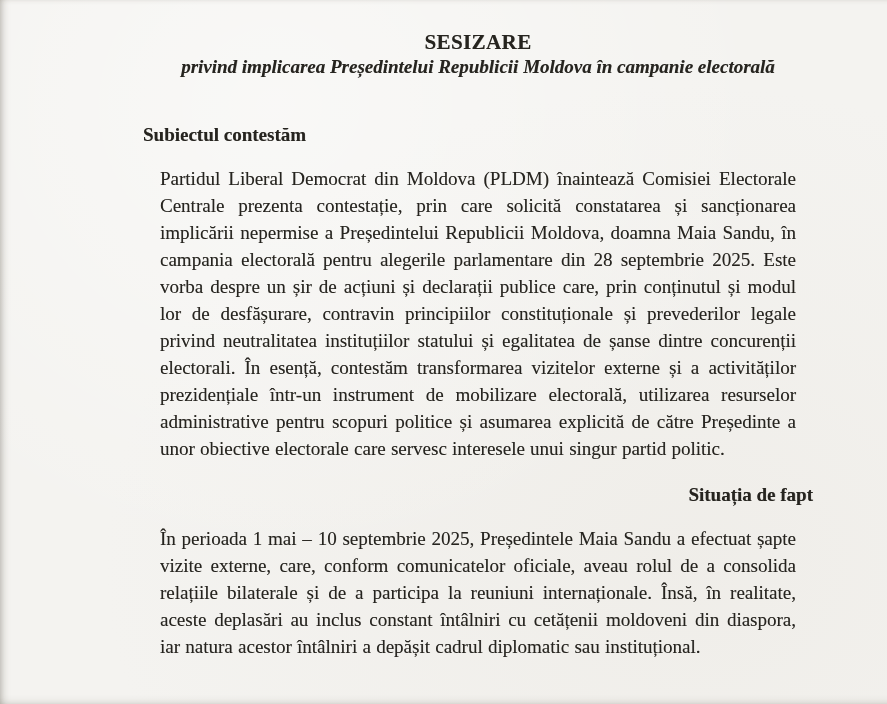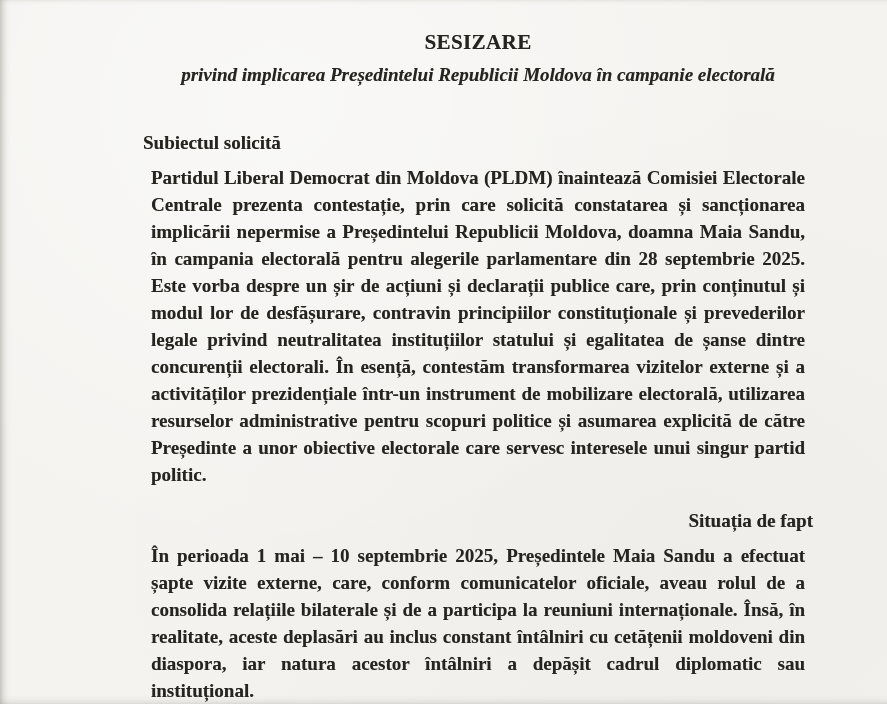--- a/index.html
+++ b/index.html
@@ -37,21 +37,21 @@
   .title {
     margin: 0;
     font-size: 21px;
     line-height: 24px;
     font-weight: bold;
     text-align: center;
     letter-spacing: 0.4px;
     text-shadow: 0.3px 0.3px 0.5px rgba(40,38,34,0.45);
   }
   .subtitle {
-    margin: 8px;
+    margin: 0;
     font-size: 19px;
     line-height: 25px;
     font-weight: bold;
     font-style: italic;
     text-align: center;
     text-shadow: 0.3px 0.3px 0.5px rgba(40,38,34,0.4);
   }
   .section-heading {
     margin: 0;
     font-size: 19px;
@@ -60,41 +60,40 @@
     text-shadow: 0.3px 0.3px 0.5px rgba(40,38,34,0.4);
   }
   .section-heading.first {
     margin-top: 42px;
   }
   .section-heading.second {
     margin-top: 19px;
     text-align: right;
   }
   .section-body {
-    margin: 8px;
+    margin: 17px;
     font-size: 19px;
     line-height: 27px;
     text-align: justify;
     text-shadow: 0.25px 0.25px 0.45px rgba(40,38,34,0.35);
     word-spacing: 0.5px;
-    font-weight: bold;
   }
 </style>
 </head>
 <body>
 
 <div class="page">
   <div class="doc">
 
     <h1 class="title">SESIZARE</h1>
 
     <h2 class="subtitle">privind implicarea Președintelui Republicii Moldova în campanie electorală</h2>
 
     <section>
-      <h3 class="section-heading first">Subiectul solicită</h3>
+      <h3 class="section-heading first">Subiectul contestăm</h3>
       <p class="section-body">Partidul Liberal Democrat din Moldova (PLDM) înaintează Comisiei Electorale Centrale prezenta contestație, prin care solicită constatarea și sancționarea implicării nepermise a Președintelui Republicii Moldova, doamna Maia Sandu, în campania electorală pentru alegerile parlamentare din 28 septembrie 2025. Este vorba despre un șir de acțiuni și declarații publice care, prin conținutul și modul lor de desfășurare, contravin principiilor constituționale și prevederilor legale privind neutralitatea instituțiilor statului și egalitatea de șanse dintre concurenții electorali. În esență, contestăm transformarea vizitelor externe și a activităților prezidențiale într-un instrument de mobilizare electorală, utilizarea resurselor administrative pentru scopuri politice și asumarea explicită de către Președinte a unor obiective electorale care servesc interesele unui singur partid politic.</p>
     </section>
 
     <section>
       <h3 class="section-heading second">Situația de fapt</h3>
       <p class="section-body">În perioada 1 mai – 10 septembrie 2025, Președintele Maia Sandu a efectuat șapte vizite externe, care, conform comunicatelor oficiale, aveau rolul de a consolida relațiile bilaterale și de a participa la reuniuni internaționale. Însă, în realitate, aceste deplasări au inclus constant întâlniri cu cetățenii moldoveni din diaspora, iar natura acestor întâlniri a depășit cadrul diplomatic sau instituțional.</p>
     </section>
 
   </div>
 </div>

